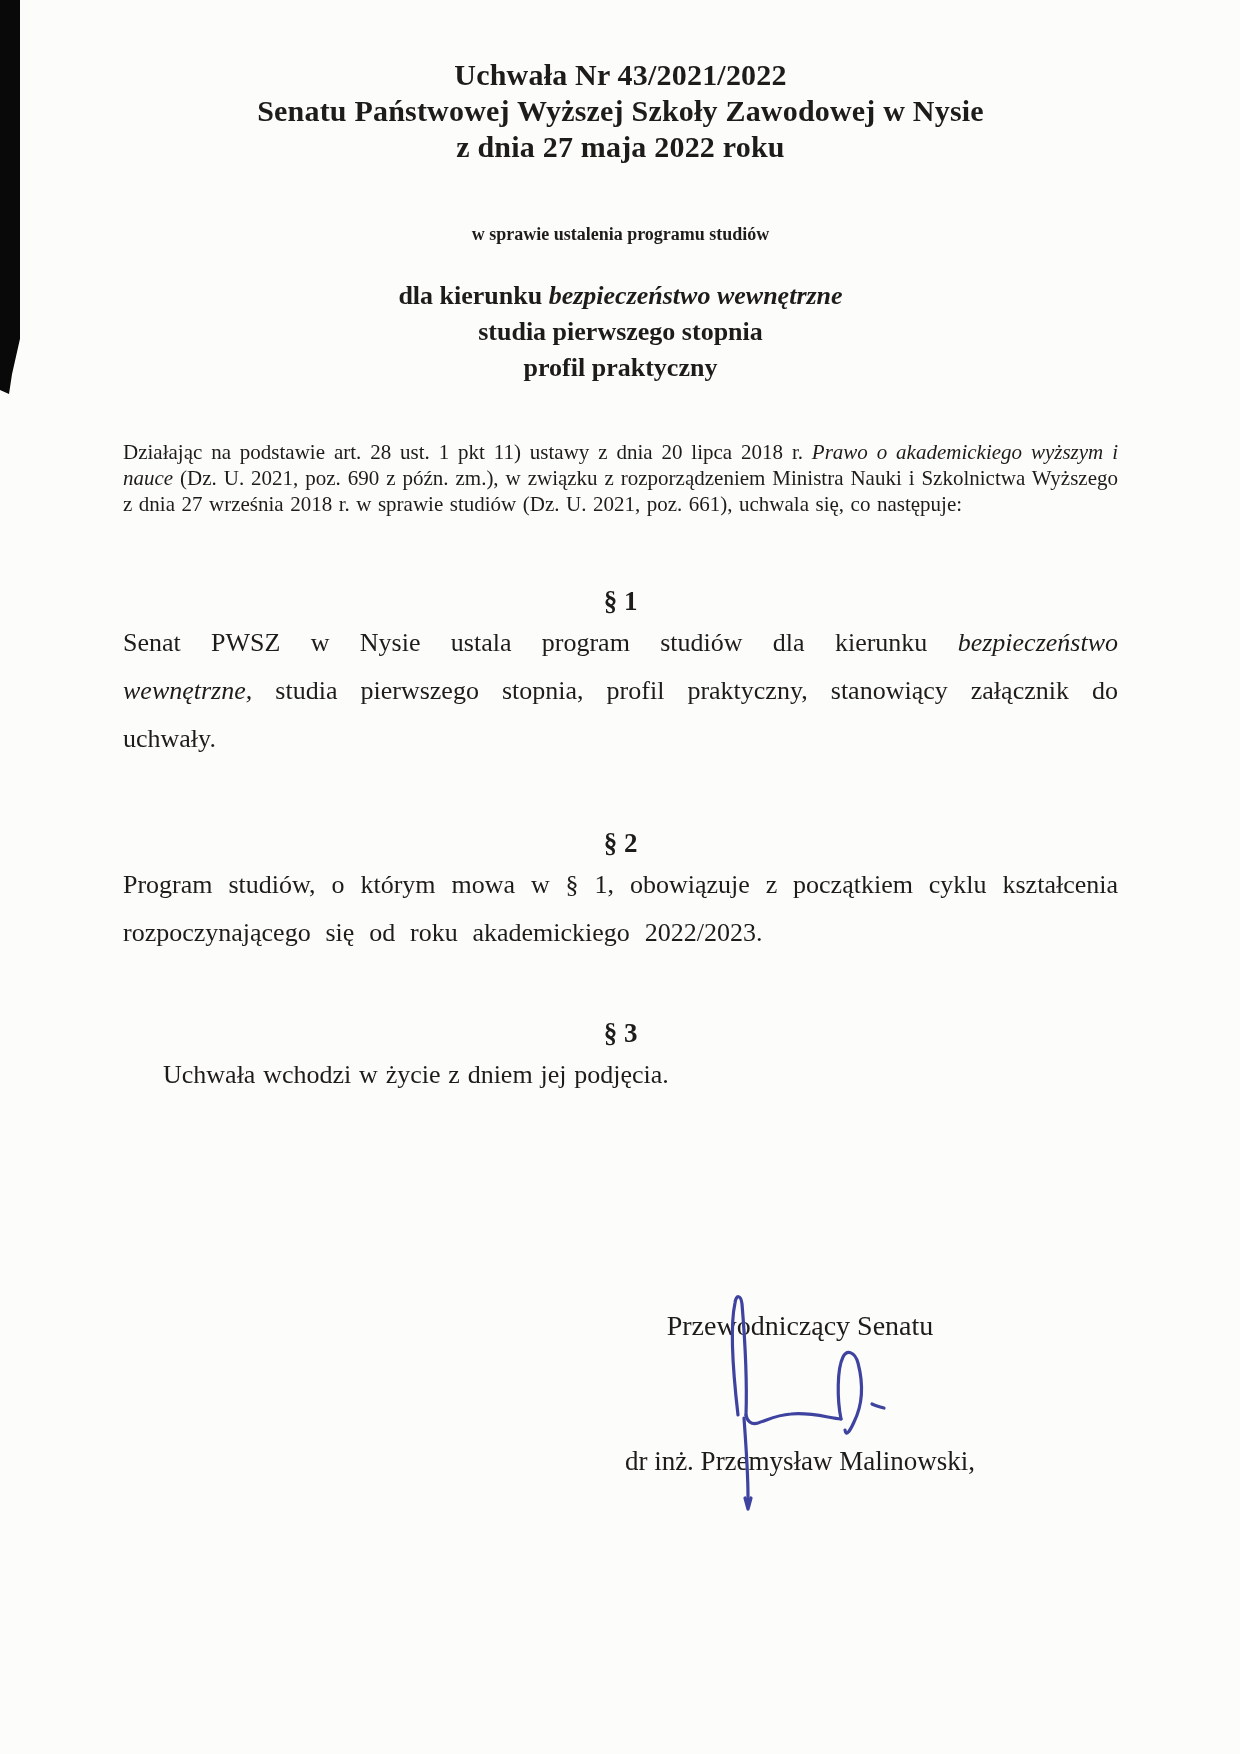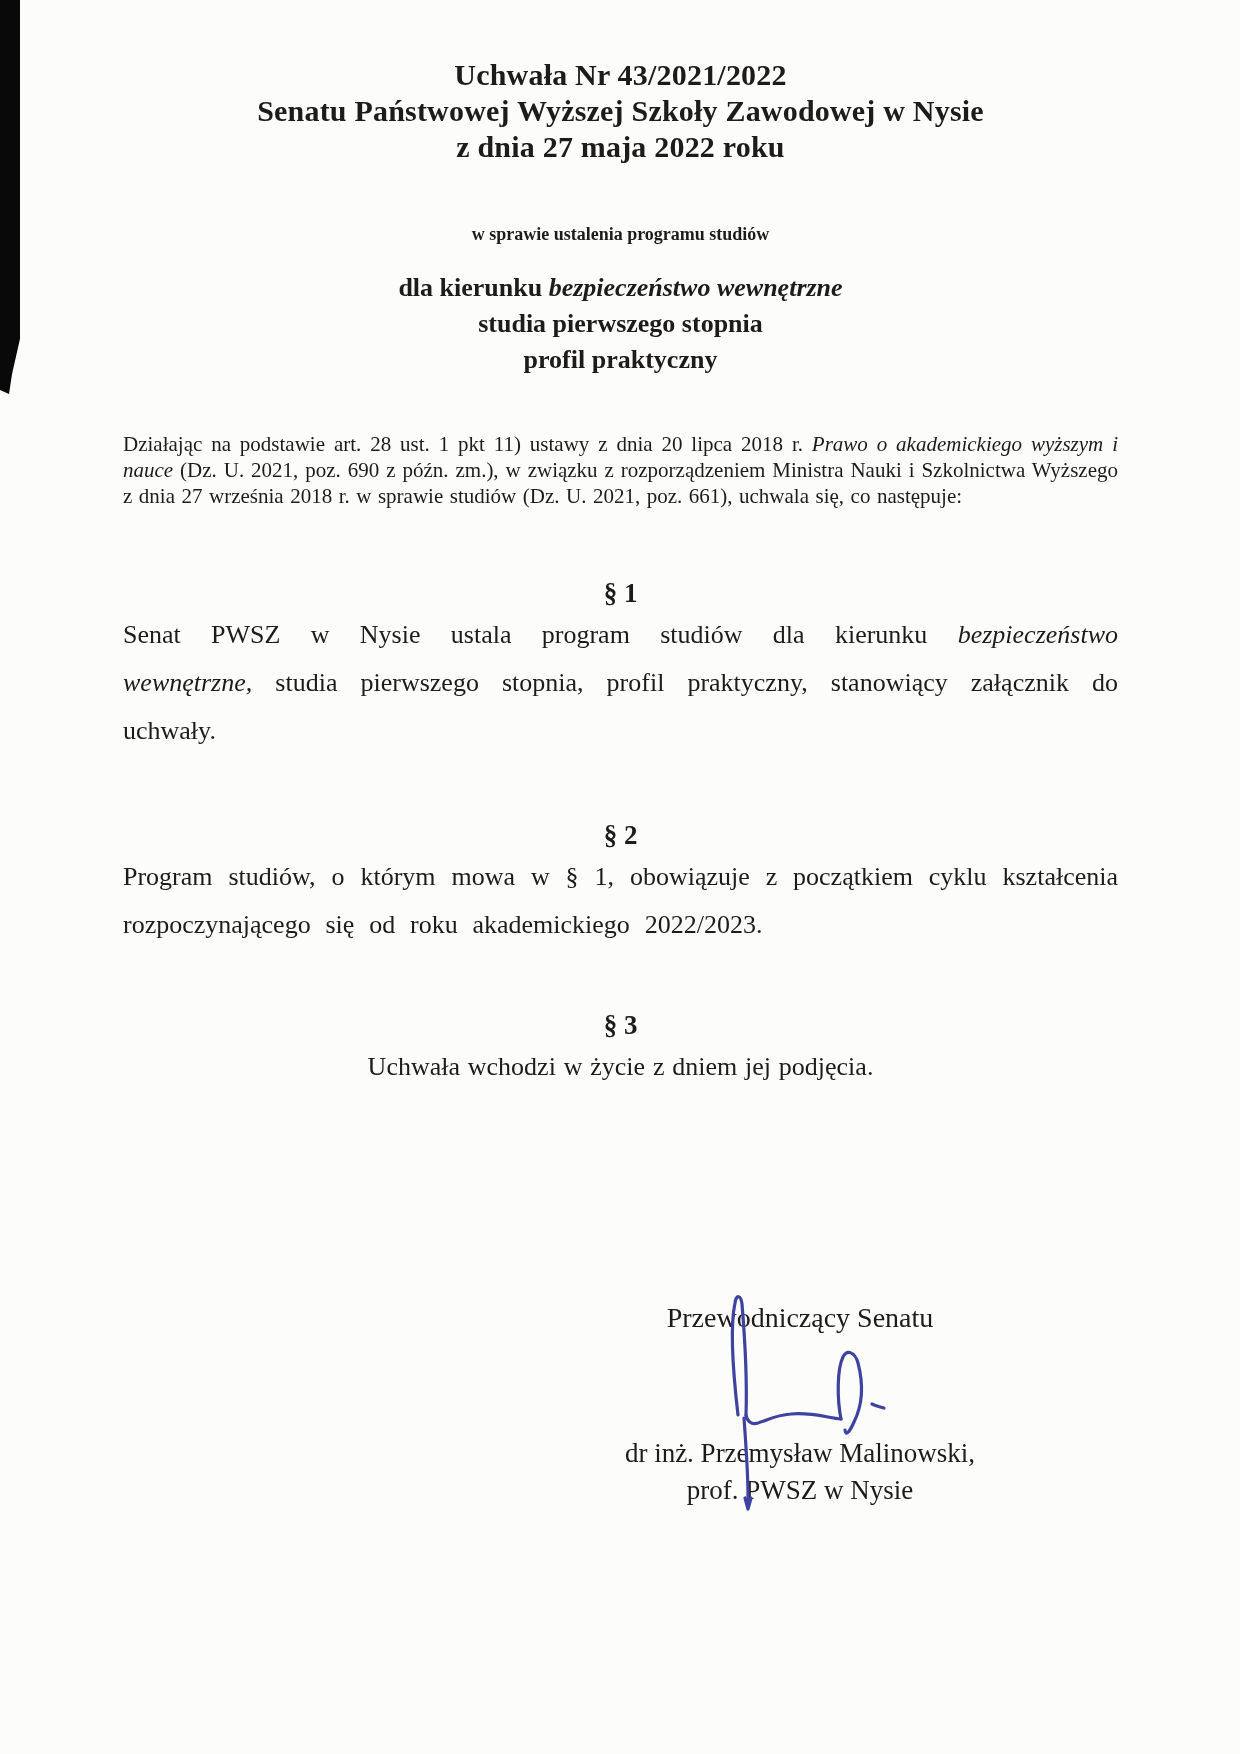--- a/index.html
+++ b/index.html
@@ -40,21 +40,21 @@
     letter-spacing: 0.2px;
   }
   .subject-line {
     margin-top: 53px;
     font-size: 18px;
     font-weight: bold;
     line-height: 32px;
     text-align: center;
   }
   .subtitle-block {
-    margin-top: 20px;
+    margin-top: 28px;
     font-size: 26px;
     font-weight: bold;
     line-height: 36px;
     text-align: center;
   }
   .preamble {
     margin: 53px 0 0 0;
     font-size: 21px;
     line-height: 26px;
     text-align: justify;
@@ -71,22 +71,23 @@
   .sec-head.s2 { margin-top: 64px; }
   .sec-head.s3 { margin-top: 60px; }
   .body-par {
     margin: 2px 0 0 0;
     font-size: 26px;
     line-height: 48px;
     text-align: justify;
     word-spacing: 0.32em;
   }
   .body-par.no-justify {
-    text-align: center;
+    text-align: left;
     word-spacing: 0.05em;
+    margin-left: 40px;
   }
   .signature-block {
     margin-top: 210px;
     margin-left: 467px;
     width: 420px;
     text-align: center;
     position: relative;
   }
   .sig-role {
     font-size: 28px;
@@ -143,21 +144,20 @@
 
   <section>
     <h2 class="sec-head s3">§ 3</h2>
     <p class="body-par no-justify">Uchwała wchodzi w życie z dniem jej podjęcia.</p>
   </section>
 
   <div class="signature-block">
     <div class="sig-role">Przewodniczący Senatu</div>
     <div class="sig-names">
       <div>dr inż. Przemysław Malinowski,</div>
-      <div>prof. PWSZ w Nysie</div>
     </div>
   </div>
 
   <svg class="signature-svg" viewBox="690 1285 210 235" xmlns="http://www.w3.org/2000/svg">
     <g fill="none" stroke="#3f43a0" stroke-width="3.2" stroke-linecap="round" stroke-linejoin="round">
 
       <path d="M738,1415 C733,1372 730,1326 735,1303 C736,1294 741,1295 742,1304 C746,1352 747,1386 746,1415"></path>
 
       <path d="M746,1415 C747,1421 751,1425 758,1423 C770,1419 776,1415 791,1414 C811,1412 829,1418 841,1419"></path>
 

